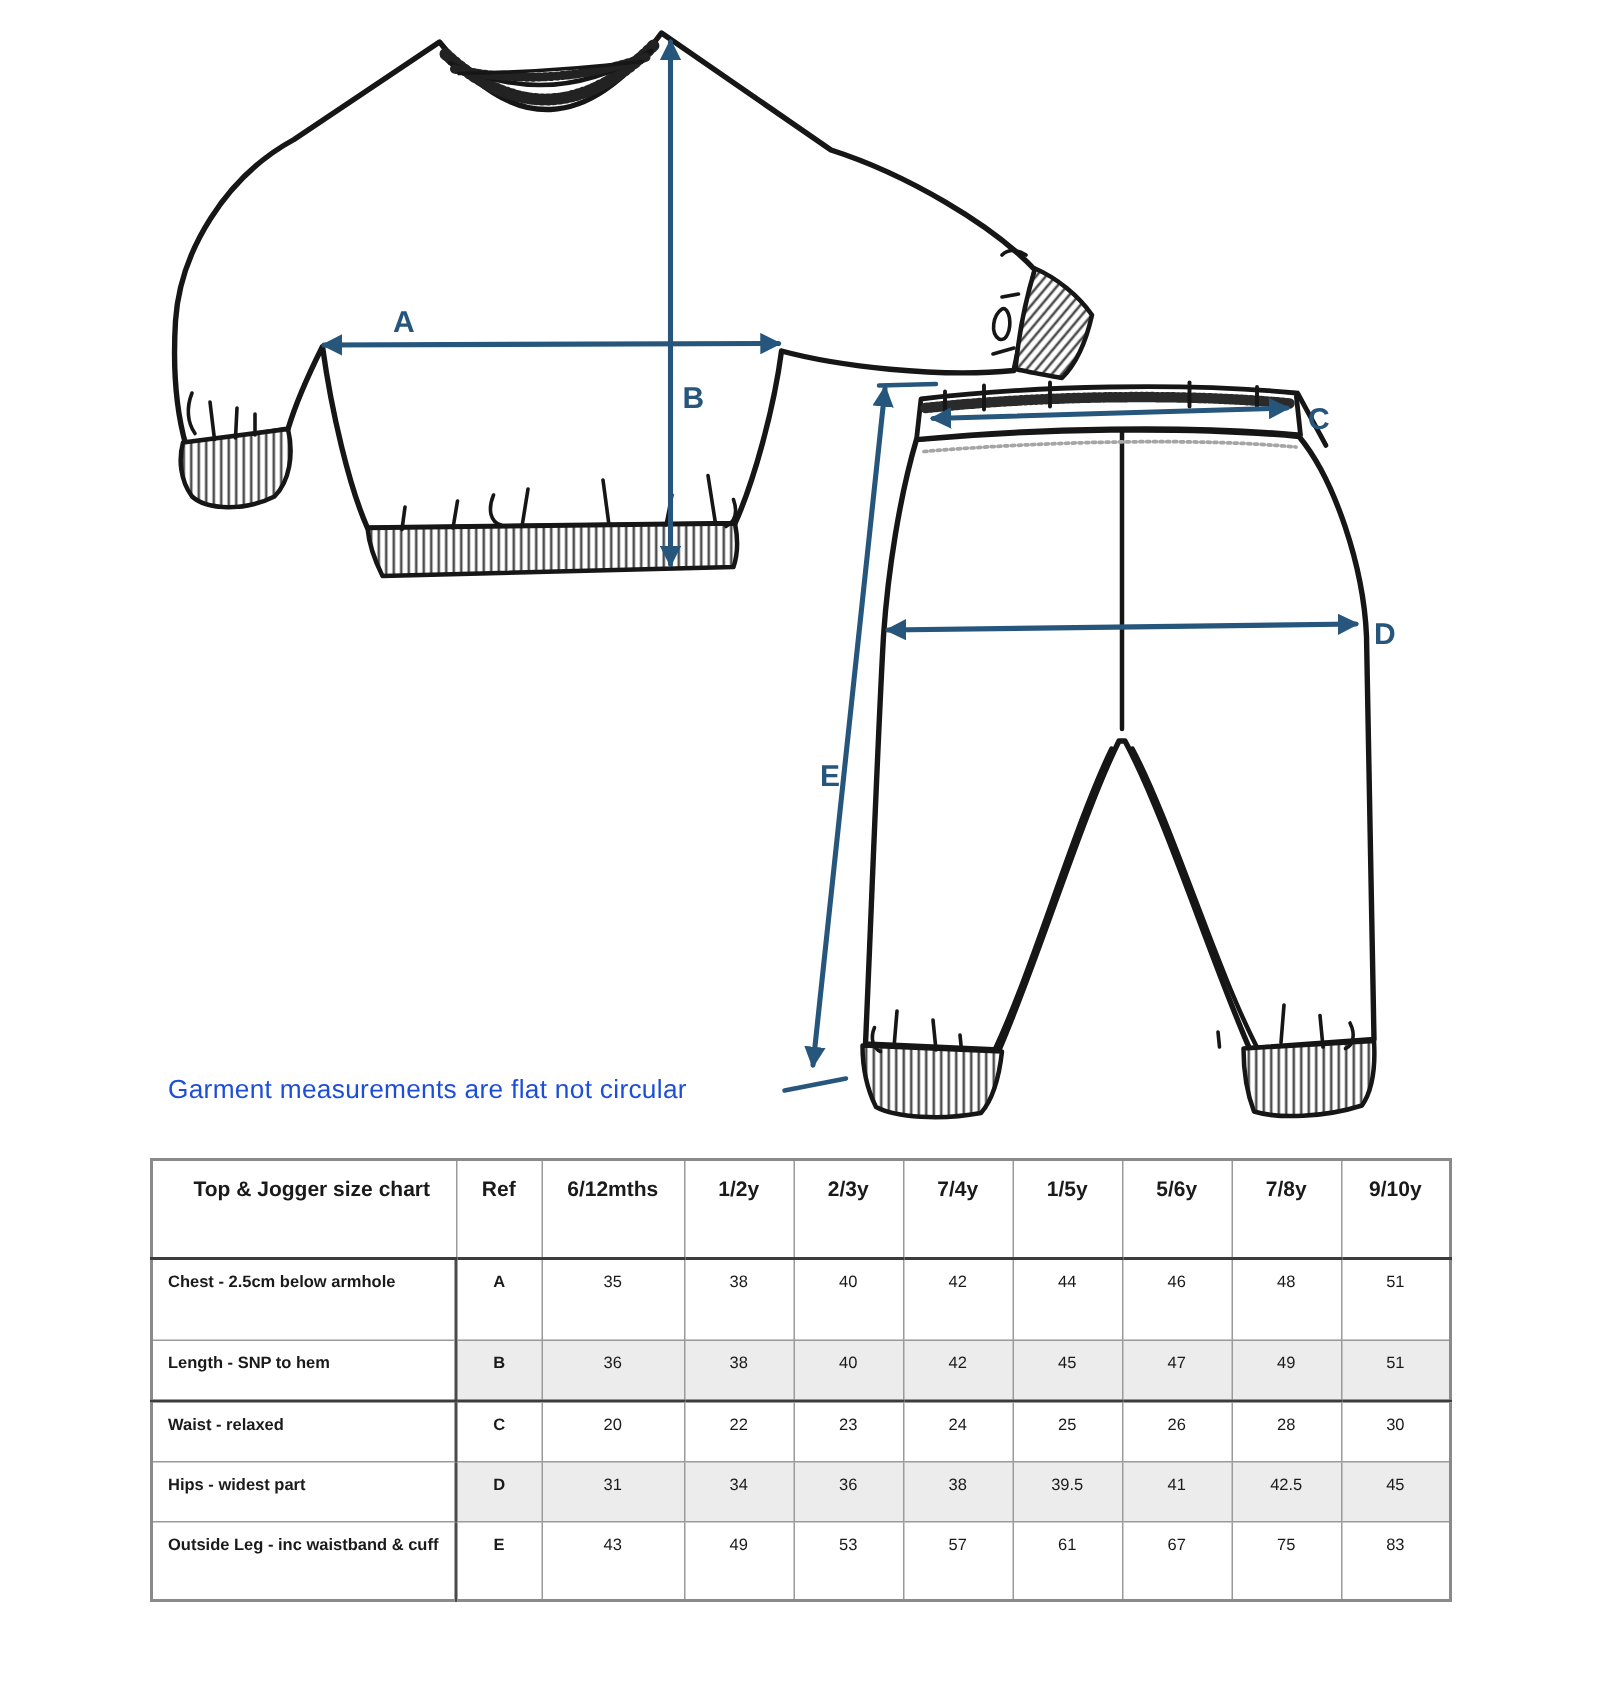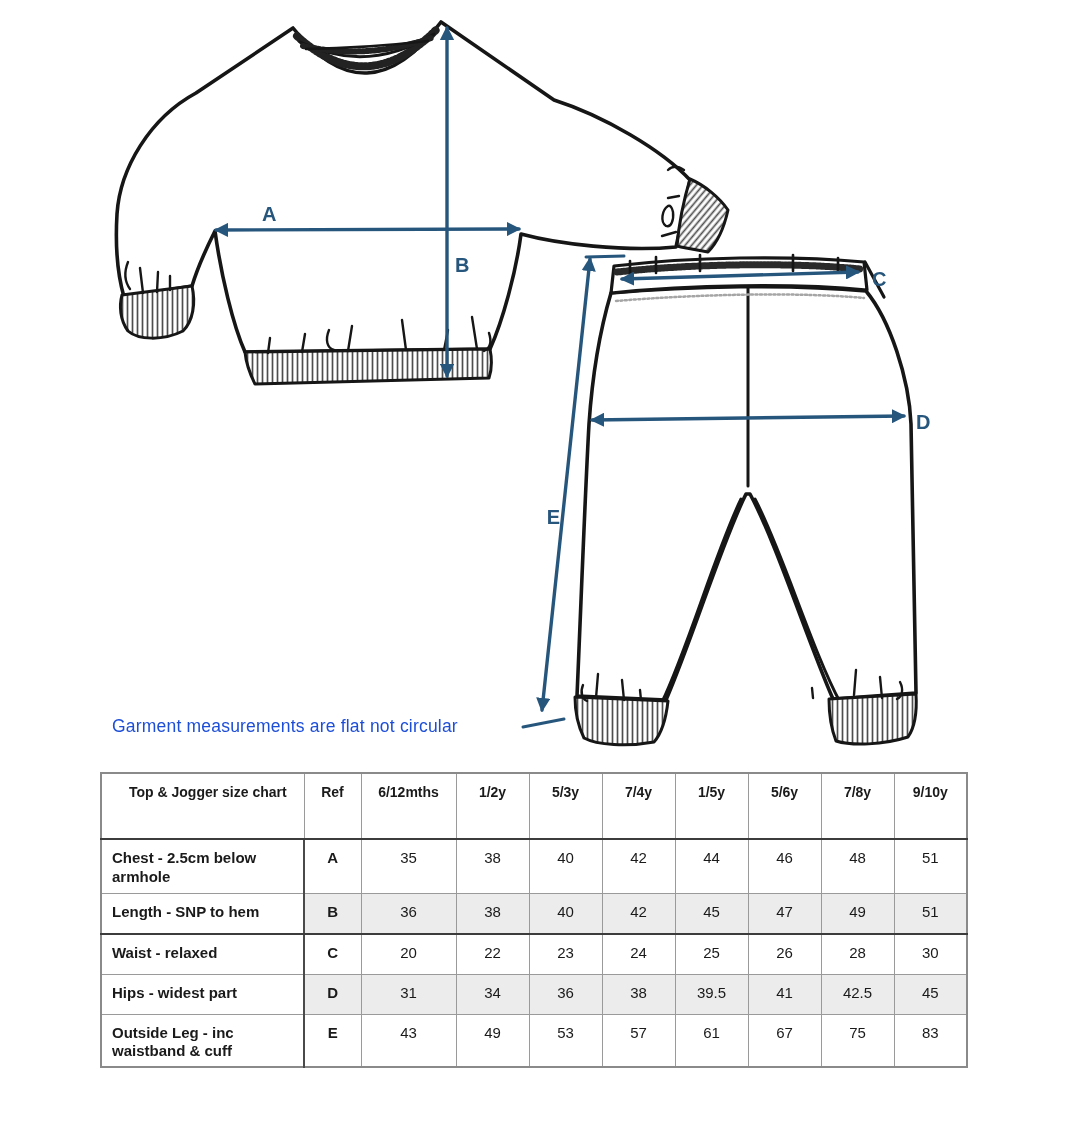--- a/index.html
+++ b/index.html
@@ -12,21 +12,21 @@
     position:absolute; left:112px; top:700px;
     font-size:17.5px; color:#1d4ed8; letter-spacing:.2px;margin-top:16px;
   }
   #size-table {
     position:absolute; left:100px; top:772px; width:866px;
     border-collapse:collapse; table-layout:fixed;
     border:2px solid #8a8a8a; color:#1a1a1a;
   }
   #size-table td {
     border:1px solid #9a9a9a;
-    font-size:15px; text-align:center; vertical-align:top;
+    font-size:11px; text-align:center; vertical-align:top;
     padding:9px 3px 2px 3px; line-height:1.25;
   }
   #size-table tr.hdr td { font-weight:bold; font-size:14px; padding-top:10px; border-bottom:2.5px solid #3c3c3c; }
   #size-table td.title-cell { font-size:17px; text-align:left; padding-left:27px; font-weight:bold; }
   #size-table td.lbl { text-align:left; font-weight:bold; padding-left:10px; padding-right:4px; border-right:2px solid #4a4a4a; }
   #size-table td.ref { font-weight:bold; }
   #size-table tr.sep td { border-bottom:2.5px solid #3c3c3c; }
   #size-table td.shade { background:#ECECEC; }
   #size-table tr.h68 { height:66px; }
   #size-table tr.h56 { height:54px; }
@@ -171,21 +171,21 @@
       <col style="width:73px">
         <col style="width:73px">
         <col style="width:73px">
     </colgroup>
     <tbody>
         <tr class="hdr h68">
       <td class="title-cell">Top &amp; Jogger size chart</td>
       <td>Ref</td>
       <td>6/12mths</td>
       <td>1/2y</td>
-      <td>5/3y</td>
+      <td>2/3y</td>
       <td>7/4y</td>
       <td>1/5y</td>
       <td>5/6y</td>
       <td>7/8y</td>
       <td>9/10y</td>
     </tr>
     <tr class="h56">
       <td class="lbl">Chest - 2.5cm below armhole</td>
       <td class="ref">A</td>
       <td>35</td>

